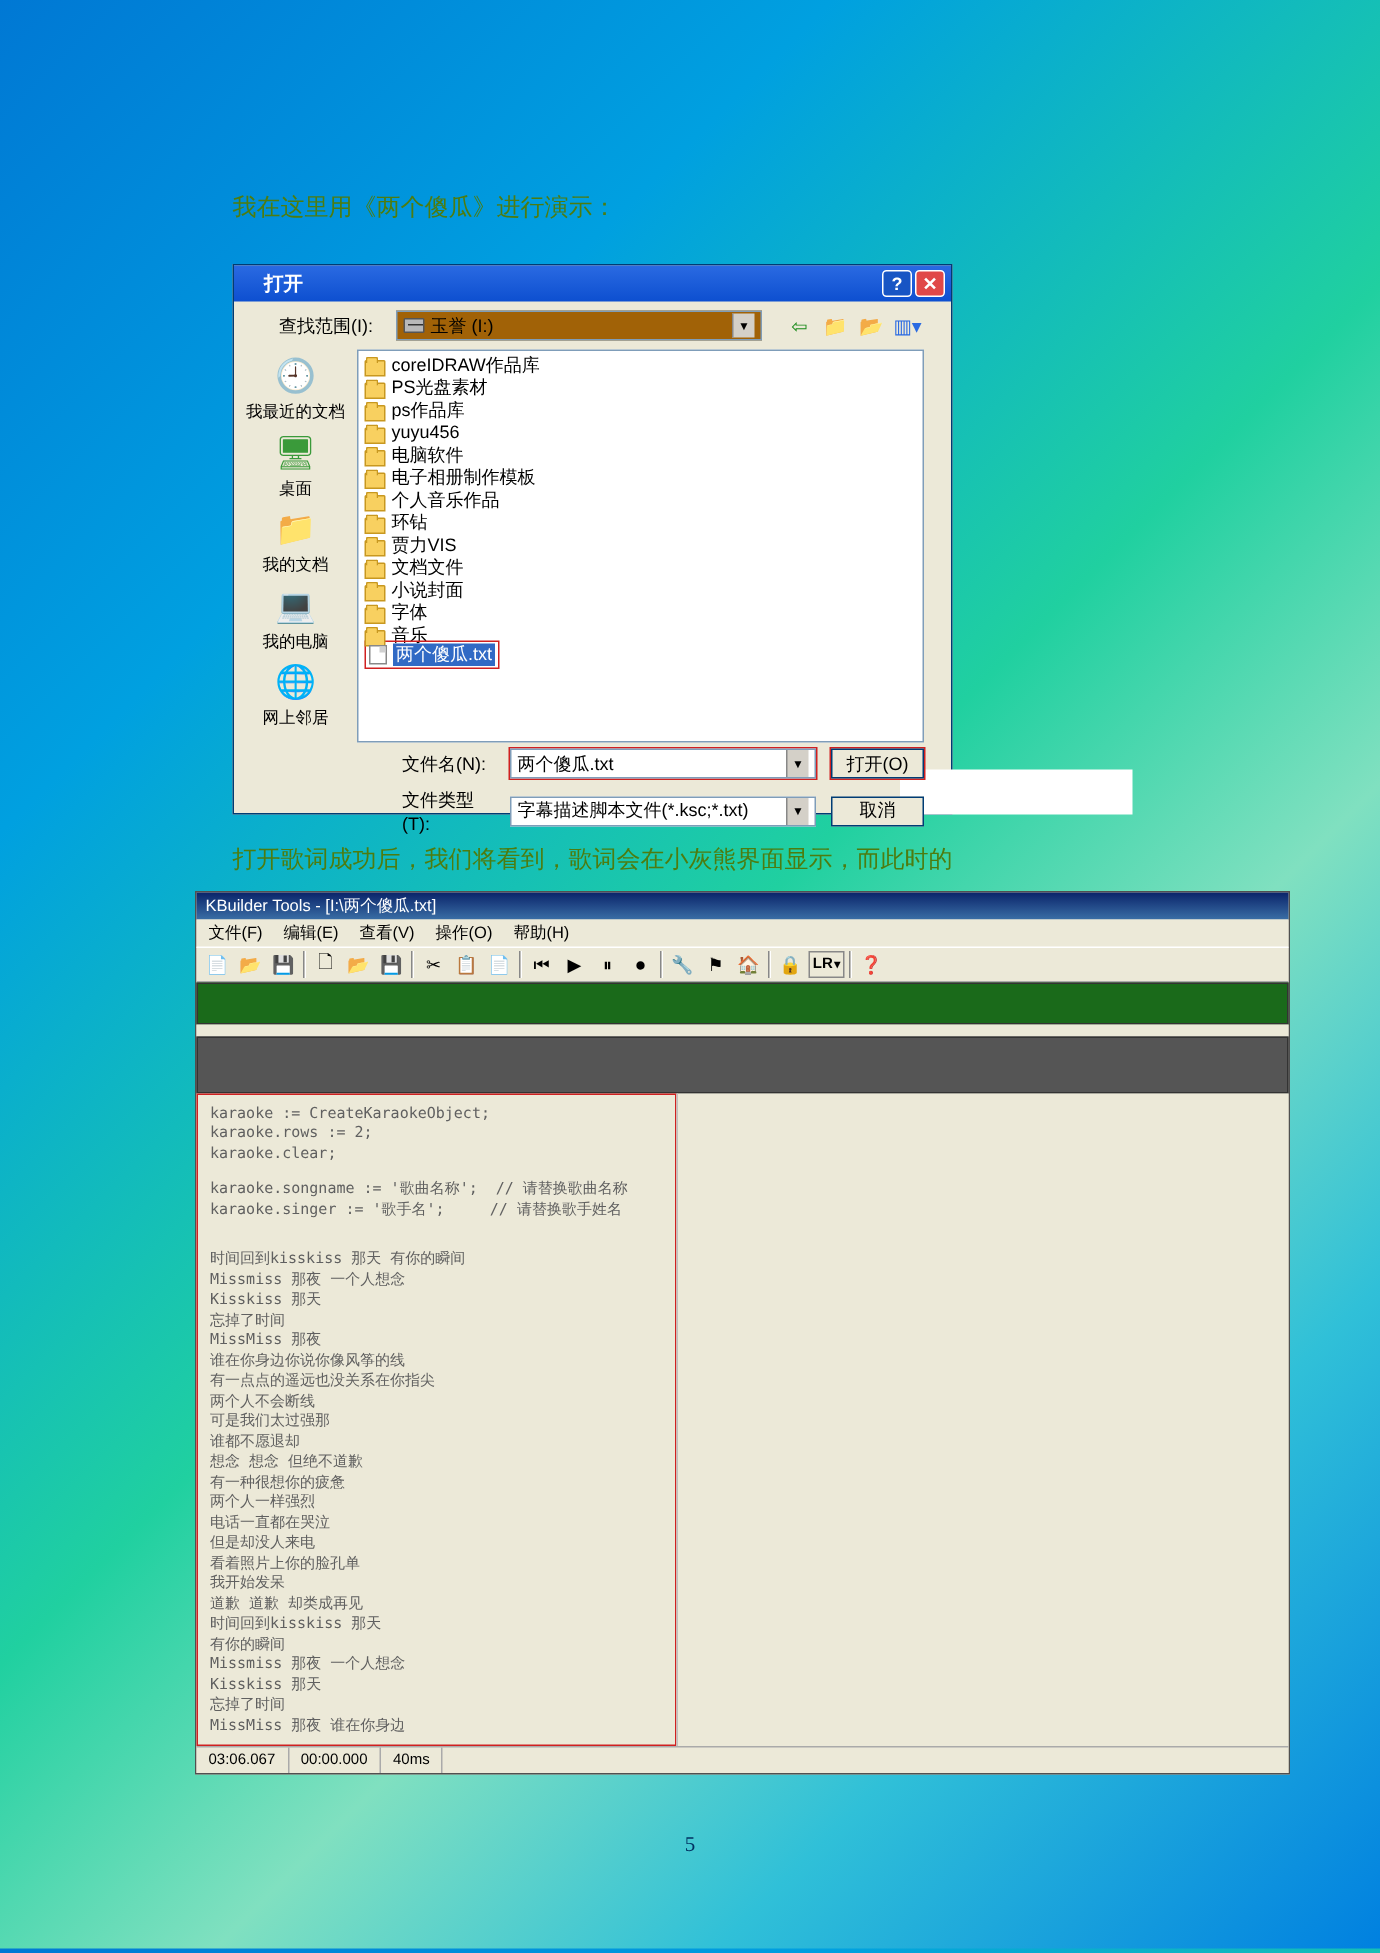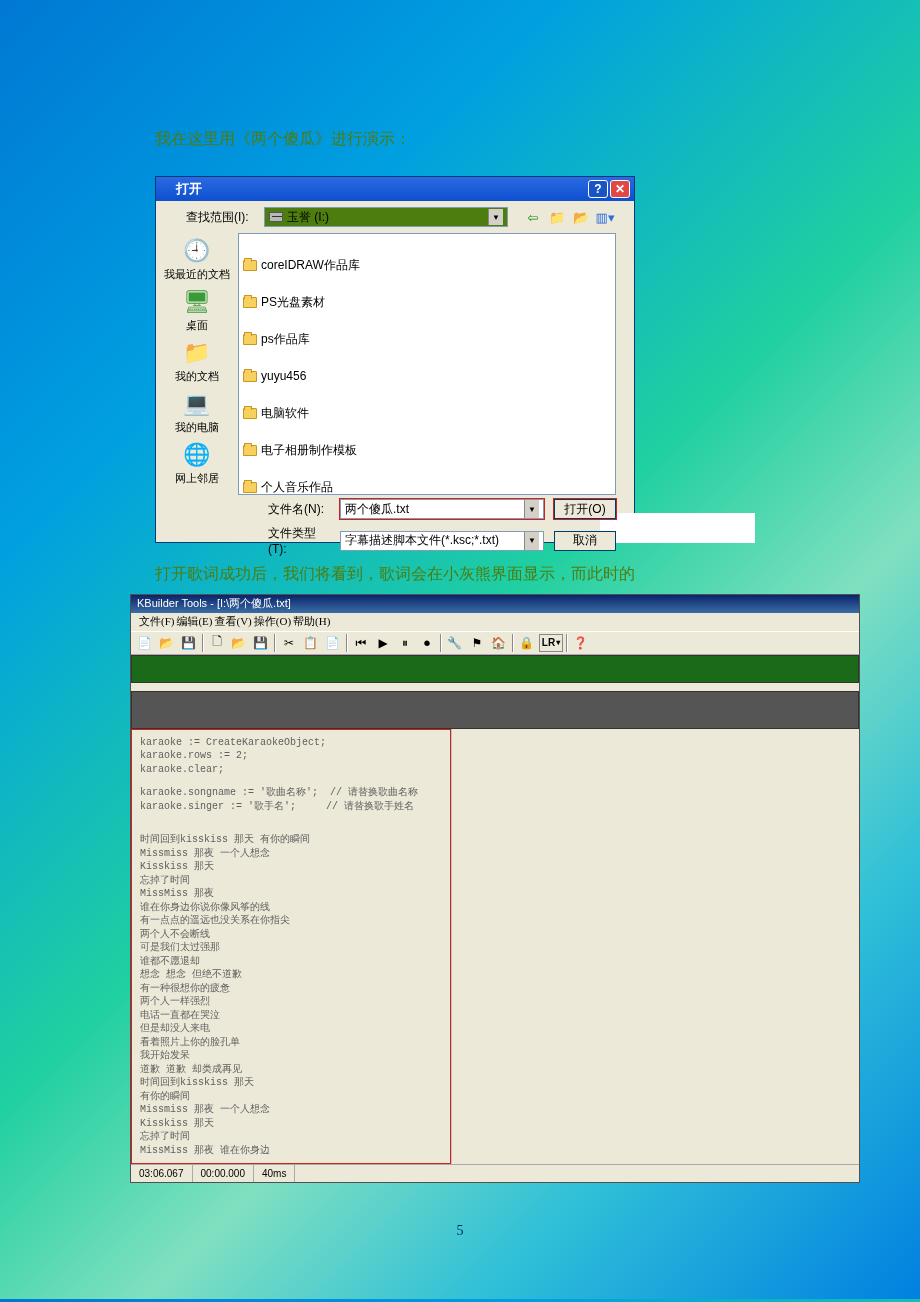--- a/index.html
+++ b/index.html
@@ -52,21 +52,21 @@
   }
   .tb-help { background:#1855c4; color:#fff; }
   .tb-close { background:#e04848; color:#fff; }
 
   .lookin-row {
     display:flex; align-items:center; gap:6px;
     padding: 6px 20px 6px 30px;
   }
   .lookin-label { width:72px; }
   .lookin-select {
-    flex:1; height:20px; background:#4d7c0f; border:1px solid #7f9db9;
+    flex:1; height:20px; background:#a16207; border:1px solid #7f9db9;
     display:flex; align-items:center; padding:0 4px; gap:4px;justify-content:flex-end;
   }
   .drive-ico { width:14px; height:10px; background:#b8b8b8; border:1px solid #555; border-radius:1px; position:relative;}
   .drive-ico::after{content:"";position:absolute;top:3px;left:2px;width:10px;height:1px;background:#333;}
   .dd-arrow { margin-left:auto; width:15px; height:16px; background:#d4d0c8; border-left:1px solid #888; display:flex;align-items:center;justify-content:center;font-size:8px;}
   .nav-icons { display:flex; gap:6px; margin-left:10px; align-items:center;}
   .ni { width:18px; height:18px; display:flex; align-items:center; justify-content:center; font-size:13px; color:#2a6ae2;}
   .ni-back{color:#1a8a1a;}
   .ni-up{color:#d8a020;}
   .ni-new{color:#d8a020;}
@@ -83,21 +83,21 @@
   .p-recent{color:#5a9bd8;}
   .p-desktop{color:#3a9a3a;}
   .p-mydoc{color:#e0a030;}
   .p-mycomp{color:#7aa8d8;}
   .p-net{color:#4a88d0;}
 
   .file-list {
     flex:1; background:#fff; border:1px solid #7f9db9; margin:0 18px 0 0;
     overflow:hidden; padding:2px 4px; font-family:"SimSun","宋体",sans-serif; font-size:12px;
   }
-  .f-row { display:flex; align-items:center; gap:4px; height:15px; line-height:15px;margin-top:22px;}
+  .f-row { display:flex; align-items:flex-end; gap:4px; height:15px; line-height:15px;}
   .fold-ico { width:14px; height:11px; background:#f8d060; border:1px solid #c89820; border-radius:1px 1px 0 0; position:relative;}
   .fold-ico::before{content:"";position:absolute;top:-3px;left:0;width:6px;height:3px;background:#f8d060;border:1px solid #c89820;border-bottom:none;border-radius:1px 1px 0 0;}
   .file-ico { width:12px; height:13px; background:#fff; border:1px solid #888; position:relative;}
   .file-ico::after{content:"";position:absolute;top:0;right:0;width:4px;height:4px;background:#d0d0d0;}
   .selected-box { border:1px solid #d02020; padding:1px 2px; display:inline-flex; gap:4px; align-items:center;}
   .sel-hl { background:#316ac5; color:#fff; padding:0 2px; }
 
   .dlg-bottom { padding:4px 18px 4px 112px; }
   .bot-row { display:flex; align-items:center; gap:10px; margin-bottom:6px;}
   .bot-label { width:62px; font-size:12px; }
@@ -116,22 +116,22 @@
   .kb-window {
     width: 730px; margin-left:130px;
     background:#ece9d8; border:1px solid #505050;
     font-family:"SimSun","宋体",sans-serif; font-size:11px; color:#000;
   }
   .kb-title {
     height:18px; background:linear-gradient(#0a246a,#3a6ea5);
     color:#fff; display:flex; align-items:center; padding:0 6px; font-weight:normal; font-size:11px;
   }
   .kb-menu {
-    height:18px; background:#ece9d8; display:flex; align-items:center; gap:2px;
-    padding:0 8px; font-size:11px;font-family:Liberation Serif, serif;
+    height:18px; background:#ece9d8; display:flex; align-items:center; gap:14px;
+    padding:0 8px; font-size:11px;
   }
   .kb-tool {
     height:24px; background:#ece9d8; border-top:1px solid #fff; border-bottom:1px solid #aaa;
     display:flex; align-items:center; gap:2px; padding:0 4px;
   }
   .tbtn{width:20px;height:20px;display:flex;align-items:center;justify-content:center;font-size:12px;}
   .tsep{width:2px;height:18px;border-left:1px solid #888;border-right:1px solid #fff;margin:0 1px;}
   .lr-btn{width:24px;height:18px;border:1px solid #888;background:#ece9d8;display:flex;align-items:center;justify-content:center;font-size:10px;font-weight:bold;}
   .kb-bands {}
   .band-green{height:28px;background:#1a6a1a;border:1px solid #333;}
@@ -144,21 +144,21 @@
     font-family:"SimSun","宋体",monospace;
     min-height:370px;
   }
   .kb-right { flex:1; background:#ece9d8; border-left:1px solid #c0c0c0; min-height:370px;}
   .kb-status {
     height:18px; background:#ece9d8; border-top:1px solid #aaa; display:flex; align-items:center;
     font-size:10px; color:#000;
   }
   .kb-status span{ padding:0 8px; border-right:1px solid #aaa; height:100%; display:flex; align-items:center;}
   .page-num { text-align:center; color:#003060; font-size:14px; padding-top:40px;}
-  .lyric-block { margin: 0; white-space: pre; font-family: Liberation Mono, monospace; }
+  .lyric-block { margin: 0; white-space: pre; }
   .lyric-gap { height: 10px; }
 </style>
 </head>
 <body>
 
 <div class="page-wrap">
   <div class="top-gap"></div>
 
   <p class="para">我在这里用《两个傻瓜》进行演示：</p>
   <div class="mid-gap"></div>

